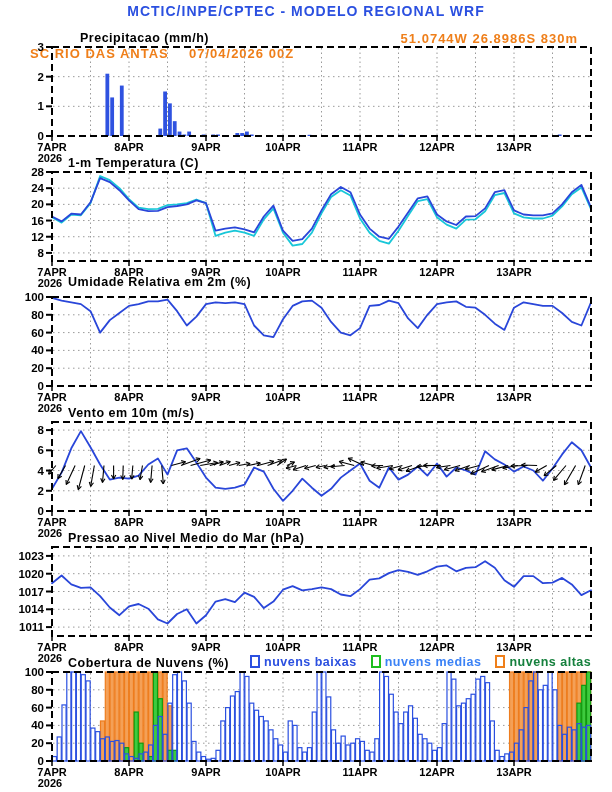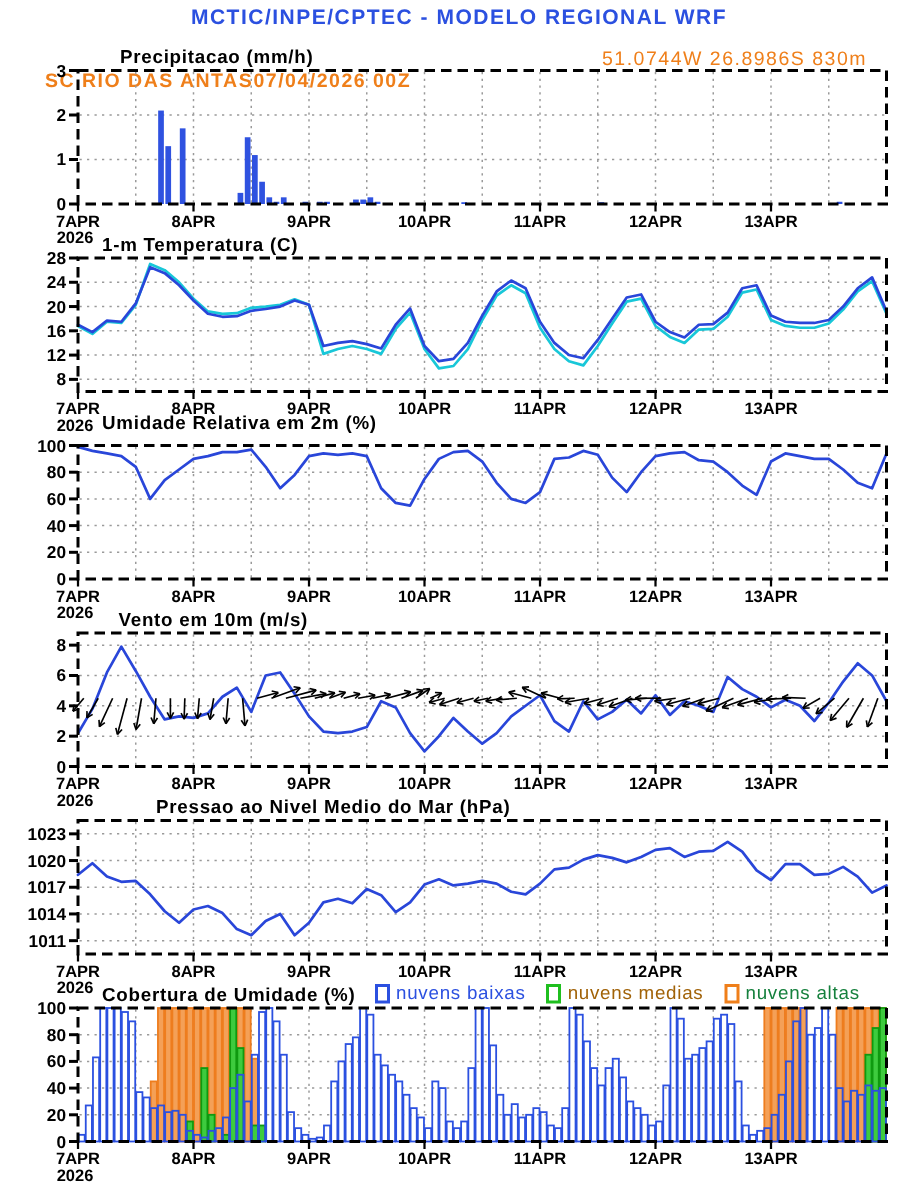--- a/index.html
+++ b/index.html
@@ -2,53 +2,53 @@
 <html><head>
 <meta charset="utf-8">
 <style>
   html,body{margin:0;padding:0;background:#ffffff;}
   #page{position:relative;width:612px;height:792px;background:#fff;overflow:hidden;
         font-family:"Liberation Sans",sans-serif;}
   .abs{position:absolute;}
   .hdr1{left:0;right:0;top:3px;text-align:center;font-size:14px;font-weight:bold;
         letter-spacing:1px;color:#2b50e0;white-space:nowrap;}
   .hdr2{top:18px;font-size:13px;font-weight:bold;letter-spacing:1px;color:#ef7f1a;white-space:nowrap;margin-top:28px;}
-  .coords{top:31px;right:34px;font-size:13px;font-weight:normal;letter-spacing:1px;color:#ef7f1a;}
+  .coords{top:31px;right:34px;font-size:13px;font-weight:bold;letter-spacing:1px;color:#ef7f1a;}
   .ptitle{font-size:12.5px;font-weight:bold;letter-spacing:0.5px;color:#000;white-space:nowrap;}
   .cyanlbl{color:#18c7d8;}
   .legend-row{display:flex;align-items:center;gap:14px;}
-  .legend-item{display:flex;align-items:flex-end;font-size:12.5px;font-weight:normal;letter-spacing:0.5px;}
+  .legend-item{display:flex;align-items:flex-start;font-size:12.5px;font-weight:bold;letter-spacing:0.5px;}
   .lg-box{display:inline-block;width:6px;height:9px;border:2px solid #000;background:#fff;margin-right:4px;}
   svg text{font-family:"Liberation Sans",sans-serif;font-weight:bold;fill:#000;}
 </style>
 </head>
 <body>
 
 <div id="page">
 
   <div class="abs hdr1">MCTIC/INPE/CPTEC - MODELO REGIONAL WRF</div>
   <div class="abs hdr2" style="left:30px;">SC RIO DAS ANTAS</div>
-  <div class="abs hdr2" style="left:169px;">07/04/2026 00Z</div>
+  <div class="abs hdr2" style="left:189px;">07/04/2026 00Z</div>
   <div class="abs coords">51.0744W 26.8986S 830m</div>
 
   <div class="abs ptitle" style="left:68px;top:31px;margin-left:12px;">Precipitacao (mm/h)</div>
   <div class="abs ptitle" style="left:68px;top:156px;">1-m Temperatura (C)</div>
   <div class="abs ptitle" style="left:68px;top:275px;">Umidade Relativa em 2m (%)</div>
-  <div class="abs ptitle" style="left:79px;top:406px;">Vento em 10m (m/s)</div>
-  <div class="abs ptitle" style="left:68px;top:531px;margin-left:36px;">Pressao ao Nivel Medio do Mar (hPa)</div>
-  <div class="abs ptitle" style="left:68px;top:656px;">Cobertura de Umidade (%)</div>
+  <div class="abs ptitle" style="left:68px;top:406px;">Vento em 10m (m/s)</div>
+  <div class="abs ptitle" style="left:68px;top:531px;">Pressao ao Nivel Medio do Mar (hPa)</div>
+  <div class="abs ptitle" style="left:68px;top:656px;">Cobertura de Nuvens (%)</div>
 
   <div class="abs legend-row" style="left:250px;top:655px;">
     <span class="legend-item">
       <span class="lg-box" style="border-color: rgb(43, 80, 224);"></span>
       <span class="lg-label" style="color: rgb(43, 80, 224);">nuvens baixas</span>
     </span>
     <span class="legend-item">
       <span class="lg-box" style="border-color: rgb(31, 191, 31);"></span>
-      <span class="lg-label" style="color: #a16207;">nuvens medias</span>
+      <span class="lg-label" style="color: #3b82f6;">nuvens medias</span>
     </span>
     <span class="legend-item">
       <span class="lg-box" style="border-color: rgb(239, 127, 26);"></span>
       <span class="lg-label" style="color: #15803d;">nuvens altas</span>
     </span>
   </div>
 
   <svg id="meteogram-svg" class="abs" style="left:0;top:0;" width="612" height="792" viewBox="0 0 612 792">
       <g>
         <line x1="90.5" y1="48" x2="90.5" y2="135" stroke="#9a9a9a" stroke-width="1" stroke-dasharray="1.5 3"></line>

